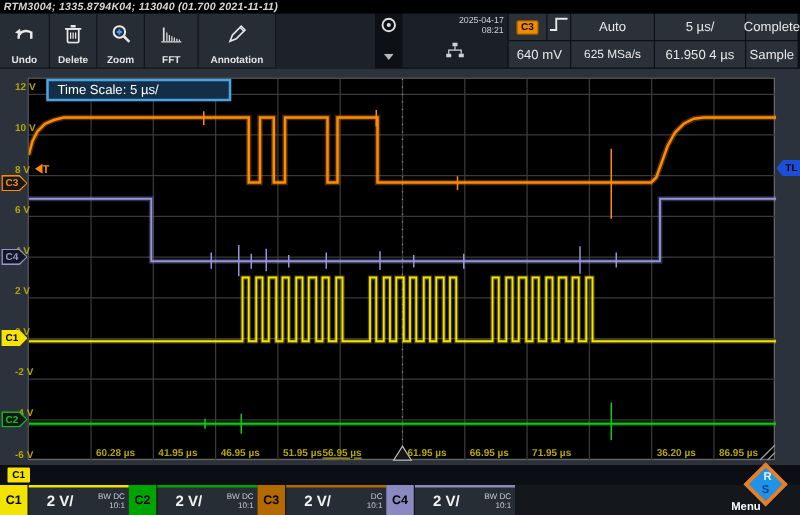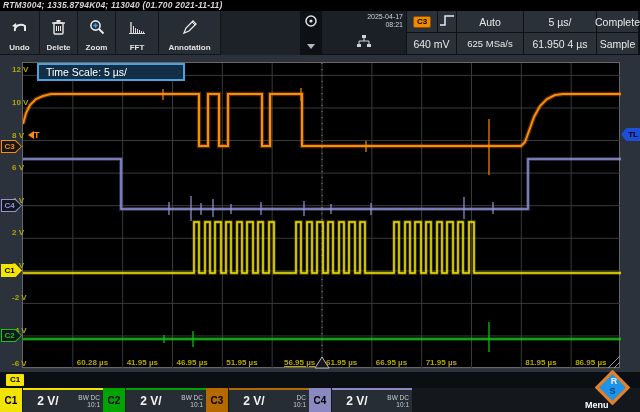--- a/index.html
+++ b/index.html
@@ -261,26 +261,26 @@
         <div class="vlabel" style="top: 132.68px;">4 V</div>
         <div class="vlabel" style="top: 165.25px;">2 V</div>
         <div class="vlabel" style="top: 197.82px;">0 V</div>
         <div class="vlabel" style="top: 230.39px;">-2 V</div>
         <div class="vlabel" style="top: 262.96px;">-4 V</div>
         <div class="vlabel" style="top: 295.53px;">-6 V</div>
         <div class="tlabel2" style="left: 53.8333px;">60.28 µs</div>
         <div class="tlabel2" style="left: 103.667px;">41.95 µs</div>
         <div class="tlabel2" style="left: 153.5px;">46.95 µs</div>
         <div class="tlabel2" style="left: 203.333px;">51.95 µs</div>
-        <div class="tlabel2" style="left: 261px; text-decoration: underline;">56.95 µs</div>
+        <div class="tlabel2" style="left: 235px; text-decoration: underline;">56.95 µs</div>
         <div class="tlabel2" style="left: 303px;">61.95 µs</div>
         <div class="tlabel2" style="left: 352.833px;">66.95 µs</div>
         <div class="tlabel2" style="left: 402.667px;">71.95 µs</div>
         <div class="tlabel2" style="left: 452.5px; margin-top: 28px;">76.95 µs</div>
-        <div class="tlabel2" style="left: 502.333px;">81.95 µs</div>
+        <div class="tlabel2" style="left: 502.333px;">36.20 µs</div>
         <div class="tlabel2" style="left: 552.167px;">86.95 µs</div>
       </div>
 
     <div class="chmark" style="top:85px">
       <div class="shape" style="background:#ff8c00"></div>
         <div class="inner"></div>
       <div class="lbl" style="color:#ff8c00">C3</div>
     </div>
     <div class="chmark" style="top:144px">
       <div class="shape" style="background:#9494dc"></div>

